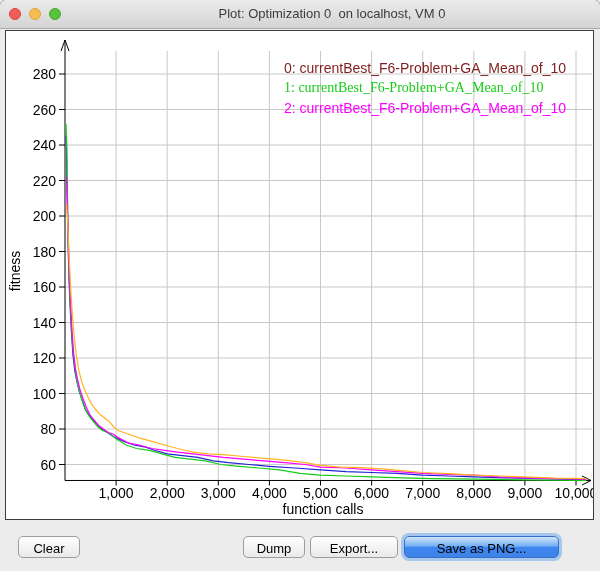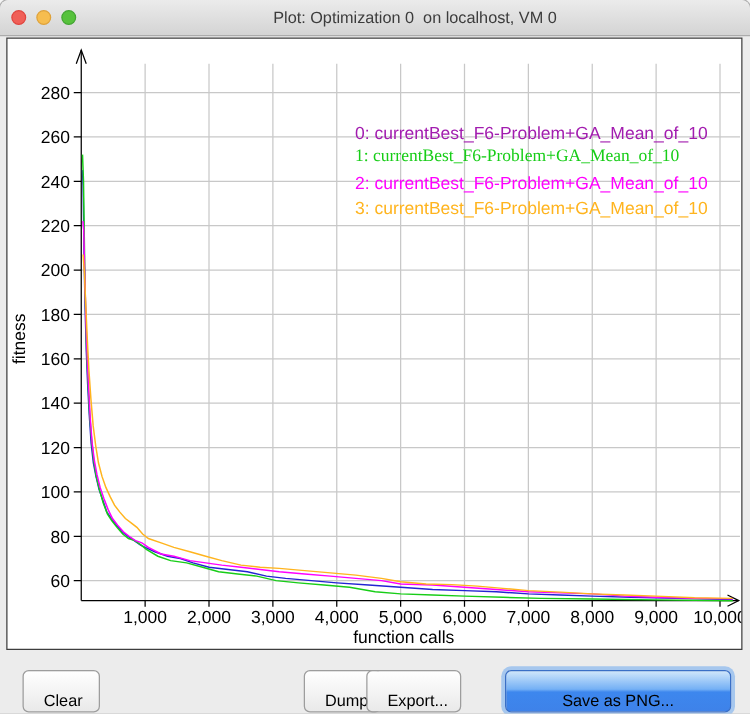--- a/index.html
+++ b/index.html
@@ -30,28 +30,28 @@
   }
   .plot-panel svg{position:absolute;left:0;top:0;}
   .legend{position:absolute;left:278px;top:27px;}
   .legend-item{height:20px;line-height:20px;font-size:14px;white-space:pre;}
   
   .btn{
     position:absolute;top:536px;height:22px;border-radius:5px;
     font-family:"Liberation Sans",sans-serif;font-size:13px;color:#000;
     background:linear-gradient(#ffffff,#f3f3f3 55%,#e9e9e9);
     border:1px solid #9d9d9d;box-sizing:border-box;
-    padding:16px;cursor:default;
+    padding:4px;cursor:default;
   }
   .btn0{left:18px;width:62px;}
   .btn1{left:103px;width:80px;}
   .btn2{left:205px;width:62px;margin-left:38px;}
-  .btn3{left:293px;width:76px;}
+  .btn3{left:310px;width:88px;}
   .btn4{
-    left:404px;width:181px;
+    left:404px;width:155px;
     background:linear-gradient(#cfe6fb 0%,#74b0f5 45%,#3d87ee 52%,#3e82e9 100%);
     border:1px solid #3a6fc6;
     box-shadow:0 0 0 3px rgba(120,175,240,.6);
   }
 </style>
 </head>
 <body>
 
 <div class="window">
 
@@ -137,24 +137,23 @@
         <line x1="570" y1="449.47499999999997" x2="570" y2="454.47499999999997" stroke="#000000"></line>
         <text x="570" y="467.47499999999997" text-anchor="middle" font-size="14" fill="#000">10,000</text>
         <text x="317" y="483.47499999999997" text-anchor="middle" font-size="14" fill="#000">function calls</text>
         <text x="14" y="240" text-anchor="middle" font-size="14" fill="#000" transform="rotate(-90 14 240)">fitness</text>
         <polyline points="60.0,105.1 60.5,117.5 61.3,176.1 62.1,215.2 63.1,250.7 64.1,275.5 65.4,300.4 66.9,323.4 68.7,339.4 70.8,350.1 73.3,360.7 76.4,369.6 79.4,378.5 83.0,383.8 87.1,389.1 91.7,394.4 96.3,398.0 101.4,401.5 106.5,405.1 110.1,406.9 117.8,410.4 128.0,414.0 138.2,415.8 148.4,419.3 161.2,422.8 176.5,424.6 191.9,426.4 207.2,429.9 222.5,431.7 243.0,433.5 263.4,435.3 288.9,437.0 314.5,438.8 340.1,440.6 365.6,441.5 391.1,442.4 416.7,444.1 442.3,445.0 467.8,445.9 498.5,446.8 534.2,447.7 580.2,448.6" fill="none" stroke="#2323d2" stroke-width="1.2"></polyline>
         <polyline points="60.0,92.7 60.8,114.0 61.6,170.8 62.3,209.8 63.3,248.9 64.4,273.8 65.6,298.6 67.2,319.9 69.0,337.6 71.0,350.1 73.6,360.7 76.6,371.4 80.0,380.3 83.5,385.6 87.6,390.9 92.2,396.2 96.8,399.8 101.9,401.5 107.0,405.1 111.1,408.6 120.3,414.0 130.5,417.5 143.3,419.3 156.1,422.8 168.9,426.4 184.2,428.2 199.5,429.9 214.9,433.5 232.7,435.3 253.2,437.0 273.6,438.8 294.1,442.4 314.5,444.1 340.1,445.0 365.6,445.9 396.3,446.8 426.9,447.7 467.8,448.1 518.9,448.9 580.2,449.5" fill="none" stroke="#17cd17" stroke-width="1.2"></polyline>
         <polyline points="60.3,145.9 61.0,153.1 61.8,188.5 62.8,227.6 63.9,257.8 64.9,279.1 66.2,303.9 67.7,323.4 69.5,337.6 71.5,348.3 74.1,358.9 77.1,367.8 80.5,376.7 84.0,383.8 88.1,389.1 92.7,394.4 97.3,398.0 102.4,401.5 107.5,403.3 112.7,406.9 122.9,412.2 133.1,414.0 145.9,417.5 158.6,419.3 171.4,421.1 186.8,422.8 202.1,424.6 217.4,426.4 237.8,428.2 258.3,429.9 278.7,431.7 299.2,433.5 314.5,436.2 340.1,437.0 365.6,438.8 391.1,440.6 416.7,442.4 442.3,443.3 467.8,444.1 493.4,445.9 518.9,446.8 549.6,447.7 580.2,448.1" fill="none" stroke="#ff00ff" stroke-width="1.2"></polyline>
         <polyline points="60.5,172.6 61.6,188.5 62.6,213.4 63.9,241.8 65.1,264.9 66.7,287.9 68.5,309.3 70.5,325.2 72.8,339.4 75.6,350.1 78.7,358.9 82.0,366.1 85.6,373.1 89.7,378.5 94.3,383.8 98.9,387.3 103.5,390.9 108.1,396.2 112.7,399.8 122.9,403.3 133.1,406.9 145.9,410.4 158.6,414.0 171.4,417.5 186.8,421.1 202.1,422.8 217.4,423.7 237.8,425.5 258.3,427.3 278.7,429.1 299.2,431.7 314.5,434.4 334.9,436.2 355.4,436.7 375.8,437.9 396.3,439.7 416.7,441.5 442.3,442.7 467.8,444.1 493.4,445.0 518.9,445.9 549.6,447.2 580.2,447.7" fill="none" stroke="#ffb41e" stroke-width="1.2"></polyline>
       </svg>
     <div class="legend" id="legend">
-        <div class="legend-item" style="color: #a21caf; margin-top: 38px;">0: currentBest_F6-Problem+GA_Mean_of_10</div>
+        <div class="legend-item" style="color: #7f1d1d;">0: currentBest_F6-Problem+GA_Mean_of_10</div>
         <div class="legend-item" style="color: rgb(23, 205, 23); font-family: Liberation Serif, serif;">1: currentBest_F6-Problem+GA_Mean_of_10</div>
         <div class="legend-item" style="color: rgb(255, 0, 255);">2: currentBest_F6-Problem+GA_Mean_of_10</div>
-        <div class="legend-item" style="color: rgb(255, 180, 30);">3: currentBest_F6-Problem+GA_Mean_of_10</div>
       </div>
   </div>
 
   <button class="btn btn0">Clear</button>
   <button class="btn btn2">Dump</button>
   <button class="btn btn3">Export...</button>
   <button class="btn btn4">Save as PNG...</button>
 
 </div>
 

